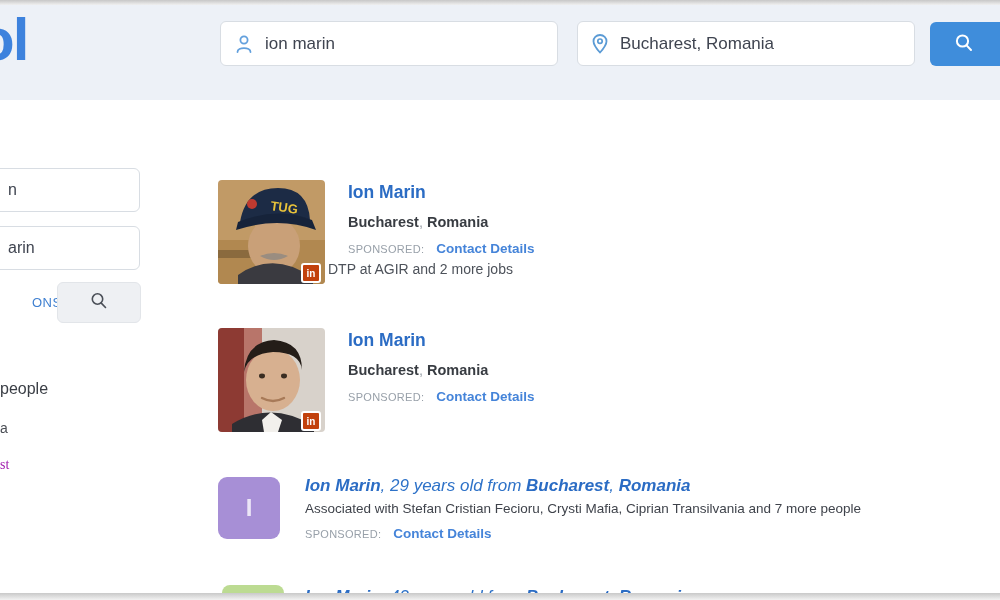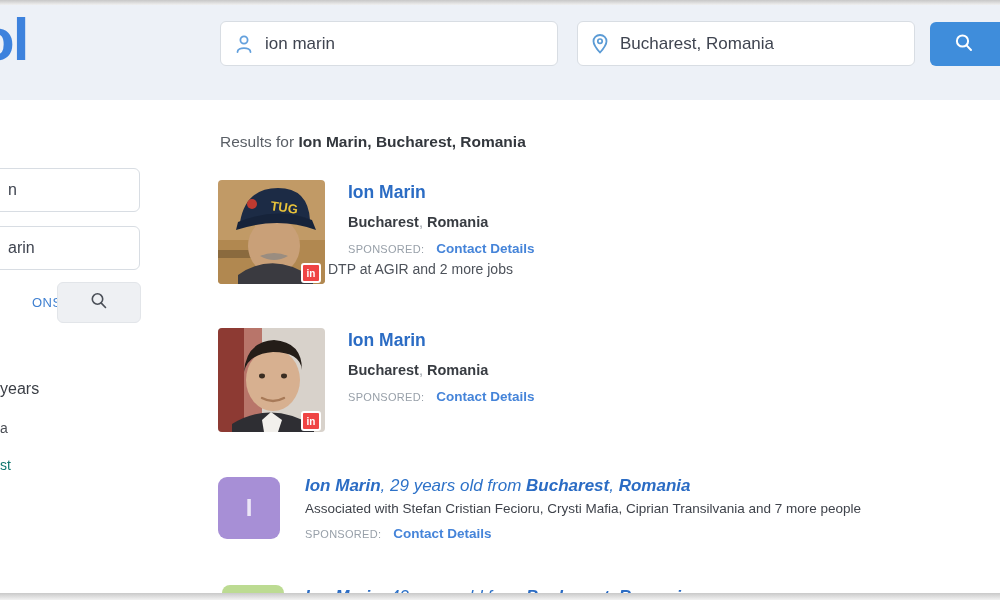--- a/index.html
+++ b/index.html
@@ -34,30 +34,30 @@
               display:flex; align-items:center; padding-left:7px; }
   #sb-in1 { left:-62px; top:168px; }
   #sb-in2 { left:-62px; top:226px; }
   .sb-moreopts { position:absolute; left:0; top:295px; font-size:13px; color:#3e7fd0;
                  letter-spacing:.5px; cursor:pointer;padding-left:32px; }
   .sb-search-btn { position:absolute; left:57px; top:282px; width:84px; height:41px;
                    background:#eef0f3; border:1px solid #e2e5e9; border-radius:6px;
                    display:flex; align-items:center; justify-content:center; cursor:pointer; }
   .sb-loc-header { position:absolute; left:0; top:380px; font-size:16px; color:#3a3e45; }
   .sb-loc-a  { position:absolute; left:0; top:420px; font-size:14px; color:#4a4e55; }
-  .sb-loc-st { position:absolute; left:0; top:457px; font-size:14px; color:#0f766e; cursor:pointer; }
+  .sb-loc-st { position:absolute; left:0; top:457px; font-size:14px; color:#a21caf; cursor:pointer;font-family:Liberation Serif, serif; }
 
   
   .results-header { position:absolute; left:220px; top:133px; font-size:15.5px; color:#5a5f66;
                     white-space:nowrap; }
   .results-header b { color:#33373d; }
 
   .photo { position:absolute; left:218px; width:107px; height:104px; border-radius:4px;
            overflow:hidden; cursor:pointer; }
-  .li-badge { position:absolute; left:301px; width:20px; height:20px; background:#ef4444;
+  .li-badge { position:absolute; left:301px; width:20px; height:20px; background:#c2410c;
               border:2px solid #fff; border-radius:3px; color:#fff; font-size:10px;
               font-weight:bold; display:flex; align-items:center; justify-content:center;
               cursor:pointer; }
   .r-name { position:absolute; left:348px; font-size:17.5px; font-weight:bold; color:#2b6cc4;
             cursor:pointer; white-space:nowrap; }
   .r-loc  { position:absolute; left:348px; font-size:14.5px; font-weight:bold; color:#383c42;
             white-space:nowrap; }
   .r-loc .sep { color:#9aa0a8; font-weight:normal; }
   .r-sprow { position:absolute; left:348px; white-space:nowrap; }
   .sp-label { font-size:11px; color:#98a0a9; letter-spacing:.3px; }
@@ -122,25 +122,24 @@
   </div>
   <div class="sb-moreopts">ONS</div>
   <button class="sb-search-btn">
     <span>
       <svg width="22" height="22" viewBox="0 0 22 22">
         <circle cx="9.5" cy="9" r="5.2" fill="none" stroke="#4a4f57" stroke-width="1.6"></circle>
         <line x1="13.3" y1="13.1" x2="17.5" y2="17.5" stroke="#4a4f57" stroke-width="1.6" stroke-linecap="round"></line>
       </svg>
     </span>
   </button>
-  <div class="sb-loc-header">years</div>
+  <div class="sb-loc-header">people</div>
   <div class="sb-loc-a">a</div>
   <div class="sb-loc-st">st</div>
 
-  <div class="results-header"><span>Results for </span><b>Ion Marin, Bucharest, Romania</b></div>
 
   <div class="photo" style="top:180px;">
     <svg width="107" height="104" viewBox="0 0 107 104">
       <rect width="107" height="104" fill="#c19a66"></rect>
       <rect y="60" width="107" height="44" fill="#b18850"></rect>
       <rect x="0" y="70" width="40" height="8" fill="#8a6a3e"></rect>
       <ellipse cx="56" cy="66" rx="26" ry="28" fill="#c9a078"></ellipse>
       <path d="M20 95 Q56 70 95 98 L95 104 L20 104 Z" fill="#3a3a40"></path>
       <path d="M22 42 Q28 8 60 8 Q90 8 92 40 Q60 28 22 42 Z" fill="#1c2b45"></path>
       <path d="M20 42 Q60 26 94 40 L98 50 Q60 36 18 50 Z" fill="#16233a"></path>

